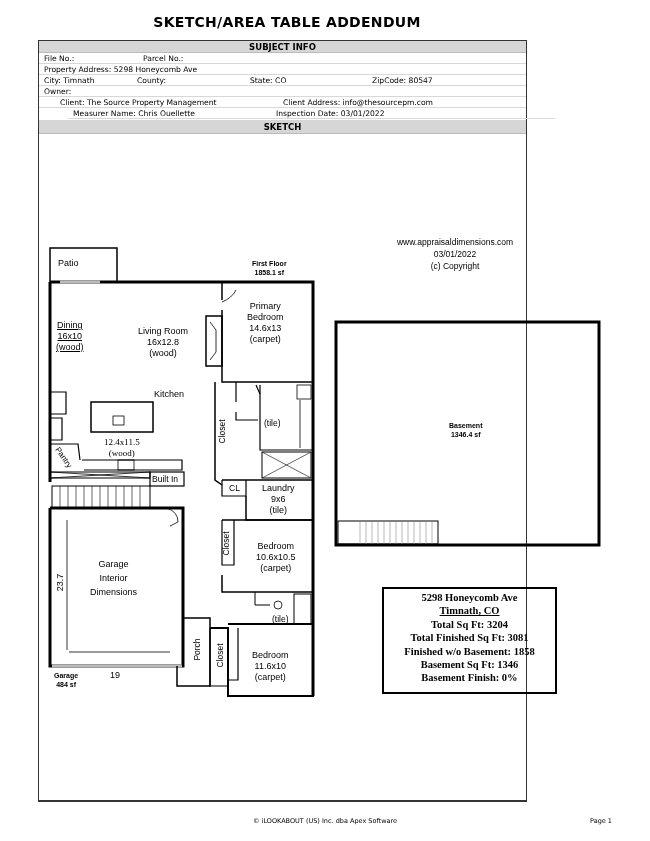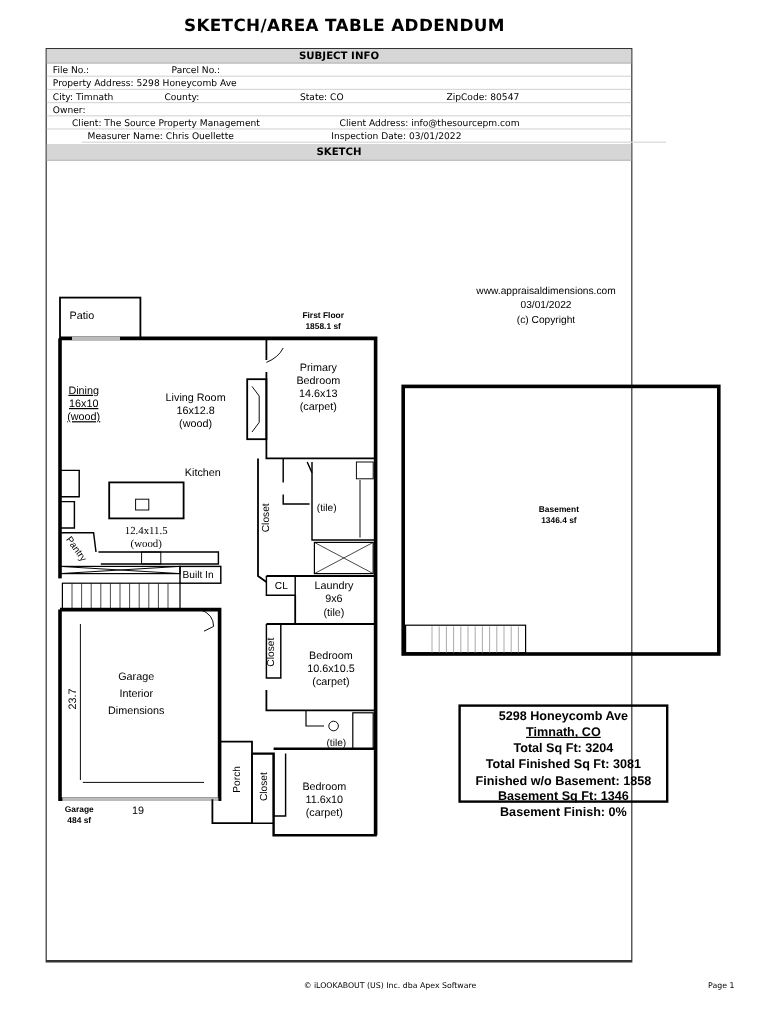--- a/index.html
+++ b/index.html
@@ -22,22 +22,22 @@
       position: absolute; left: 0; width: 100%; height: 11px;
       border-bottom: 1px solid #d8d8d8; font-size: 7.6px; line-height: 11px;
     }
     .info-row span { position: absolute; top: 0; white-space: nowrap; }
     .sketch-area { position: absolute; left: 0; top: 0; width: 650px; height: 841px; pointer-events: none; }
     .sketch-area * { pointer-events: auto; }
     .lbl { position: absolute; font-family: "Liberation Sans", sans-serif; font-size: 9px; text-align: center; line-height: 11px; white-space: nowrap; }
     .lbl-b { font-weight: bold; font-size: 7px; line-height: 9px; }
     .scope { position: absolute; left: 360px; top: 236px; width: 190px; text-align: center; font-family: "Liberation Sans", sans-serif; font-size: 8.5px; line-height: 12px; }
     .summary {
-      position: absolute; left: 382px; top: 587px; width: 175px; height: 82px;
-      border: 2px solid #000; text-align: center; font-family: Liberation Sans, sans-serif;
+      position: absolute; left: 382px; top: 587px; width: 175px; height: 107px;
+      border: 2px solid #000; text-align: center; font-family: Liberation Serif, serif;
       font-weight: bold; font-size: 10.5px; line-height: 13.4px; padding-top: 2px;
     }
     .summary .u { text-decoration: underline; }
     .footer { position: absolute; top: 817px; left: 0; width: 650px; text-align: center; font-size: 6.5px; }
     .page { position: absolute; top: 817px; right: 38px; font-size: 6.5px; }
   </style>
 </head>
 <body>
 
 <div class="title">SKETCH/AREA TABLE ADDENDUM</div>

